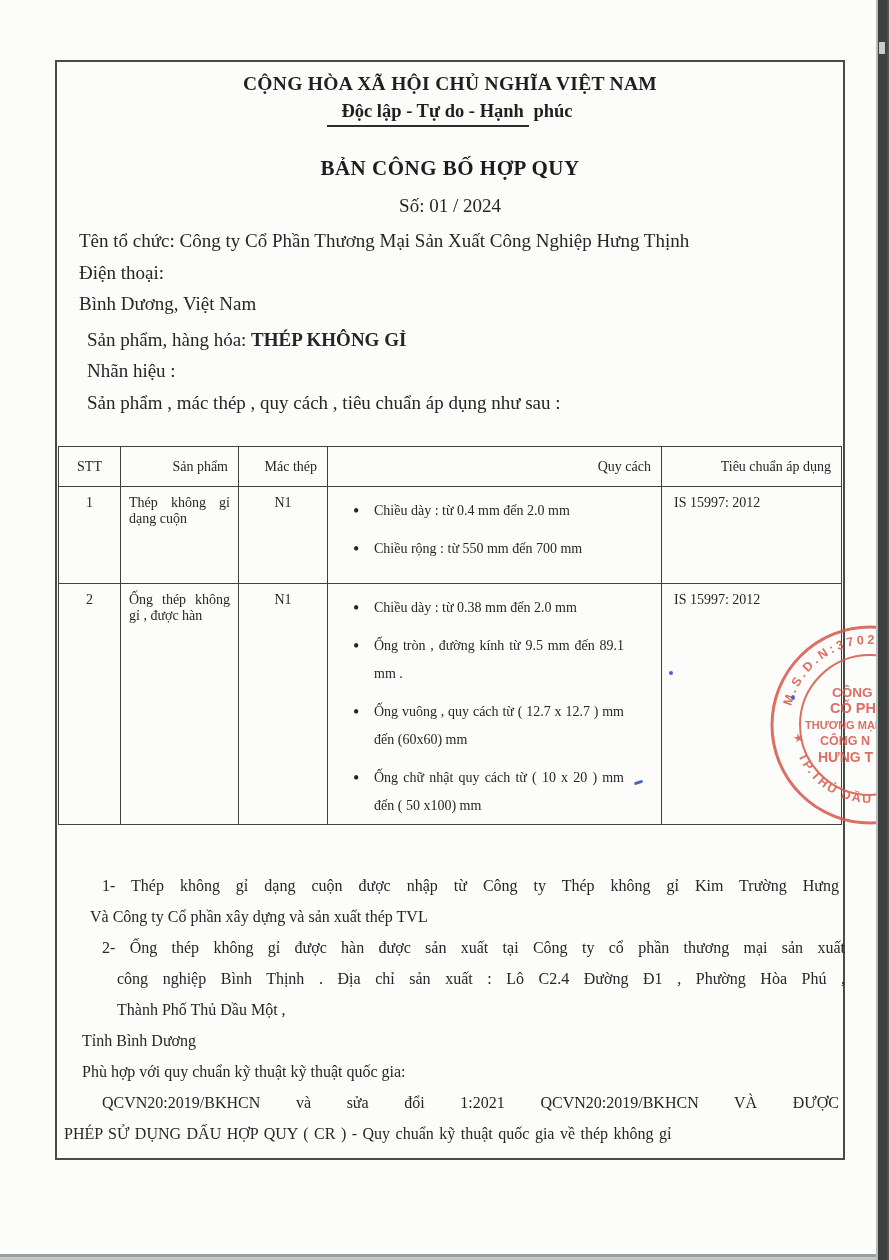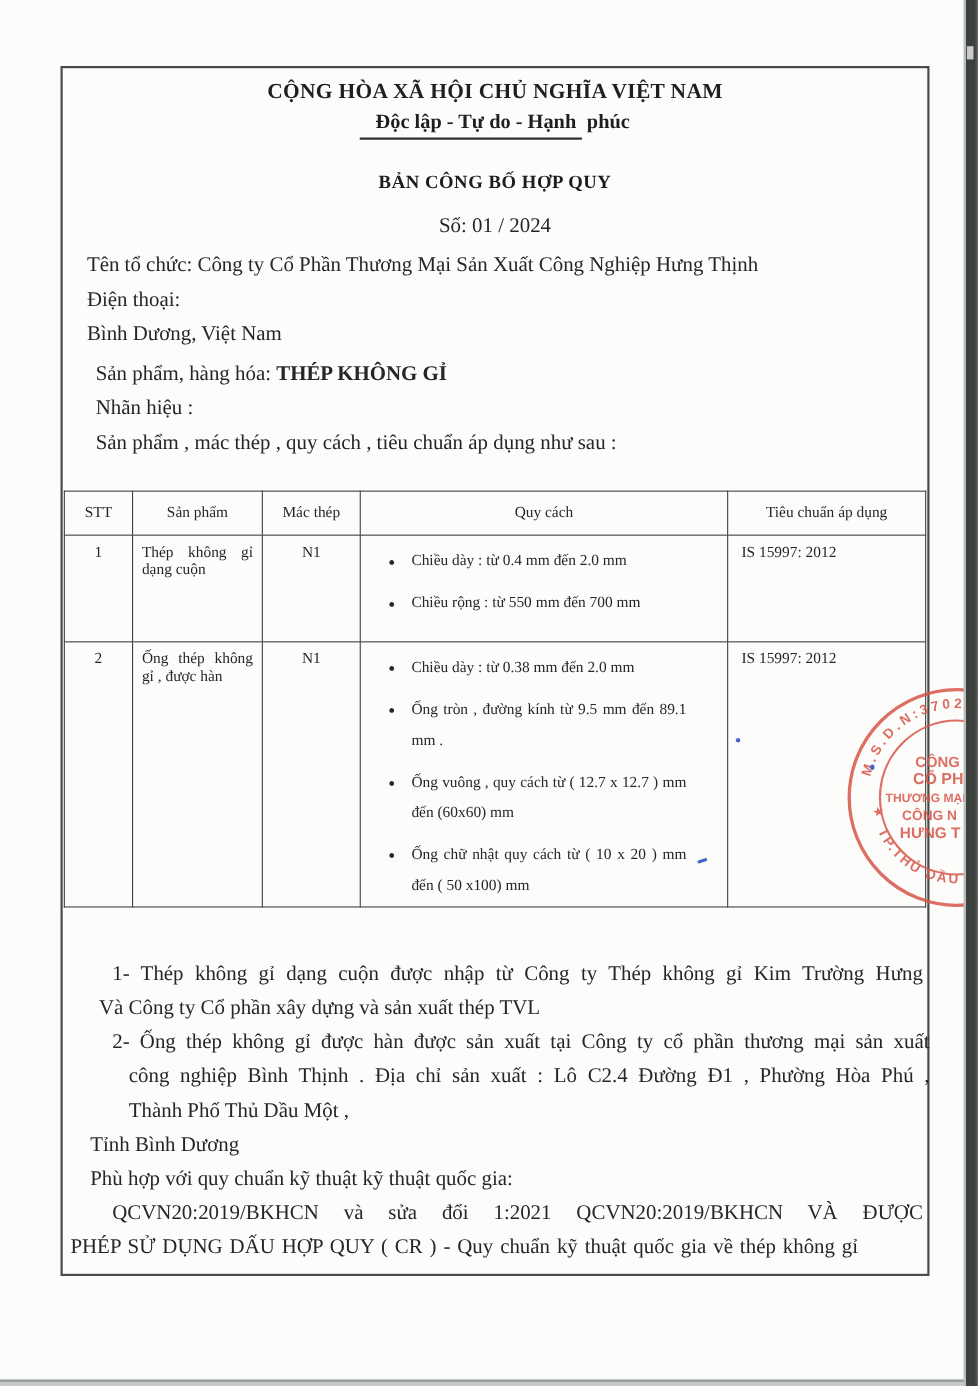--- a/index.html
+++ b/index.html
@@ -12,48 +12,48 @@
   .frame{
     position:absolute;left:55px;top:60px;width:790px;height:1100px;
     border:2px solid #474c48;box-sizing:border-box;z-index:1;
   }
   
   .nat{position:absolute;top:11px;left:0;width:100%;text-align:center;}
   .nat1{font-size:19.5px;font-weight:bold;letter-spacing:.3px;color:#1f1f1f;}
   .motto{font-size:18.5px;font-weight:bold;margin-top:6px;color:#1f1f1f;}
   .motto-u{border-bottom:2px solid #2c2c2c;padding:0 5px 4px 14px;}
   .title{position:absolute;top:94px;left:0;width:100%;text-align:center;
-    font-size:17px;font-weight:bold;letter-spacing:.5px;color:#1c1c1c;}
+    font-size:21px;font-weight:bold;letter-spacing:.5px;color:#1c1c1c;}
   .docnum{position:absolute;top:133px;left:0;width:100%;text-align:center;font-size:19px;}
   
   .para{position:absolute;left:22px;top:163px;width:742px;font-size:19px;}
   .para .ln{line-height:31.5px;}
   .ind{margin-left:8px;}
   .gap{margin-top:4px;}
   .jl{text-align:justify;text-align-last:justify;}
   .w740{width:740px;}
   
   .tbl{position:absolute;left:1px;top:384px;width:783px;border-collapse:collapse;
     table-layout:fixed;font-size:14px;color:#262626;}
   .tbl th,.tbl td{border:1.5px solid #414141;}
-  .tbl th{font-weight:normal;text-align:center;padding:0 10px;vertical-align:middle;height:39px;}
+  .tbl th{font-weight:normal;text-align:right;padding:0 10px;vertical-align:middle;height:39px;}
   .tbl th.c{text-align:center;padding:0 2px;}
   .tbl td{vertical-align:top;padding:8px 8px 0;}
   td.c{text-align:center;padding:8px 2px 0;}
   td.prod{text-align:justify;padding:8px 8px 0;}
   td.std{padding:8px 4px 0 12px;}
   td.spc{padding:6px 0 0 0;}
   tr.r1{height:97px;}
   tr.r2{height:241px;}
   .specs{margin:0;padding:2px 37px 0 46px;list-style:none;}
   .specs li{position:relative;text-align:justify;line-height:28px;margin-top:10px;}
   .specs li:first-child{margin-top:2px;}
   .specs li::before{content:"•";position:absolute;left:-21px;top:0;font-size:18px;}
   
-  .notes{position:absolute;left:0;top:808px;width:788px;font-size:19px;}
+  .notes{position:absolute;left:0;top:808px;width:788px;font-size:16px;}
   .nl{line-height:31px;}
   .ml45{margin-left:45px;} .ml33{margin-left:33px;} .ml60{margin-left:60px;}
   .ml25{margin-left:25px;} .ml7{margin-left:7px;}
   .w737{width:737px;} .w743{width:743px;} .w728{width:728px;}
   .ws{word-spacing:1.5px;font-family:Liberation Serif, serif;}
   
   .stamp{position:absolute;left:750px;top:605px;width:240px;height:240px;opacity:.85;z-index:4;}
   .stamp text{font-family:"Liberation Sans","DejaVu Sans",sans-serif;font-weight:bold;fill:#d8564a;}
   
   .edge-r{position:absolute;left:876px;top:0;width:13px;height:1260px;z-index:10;

